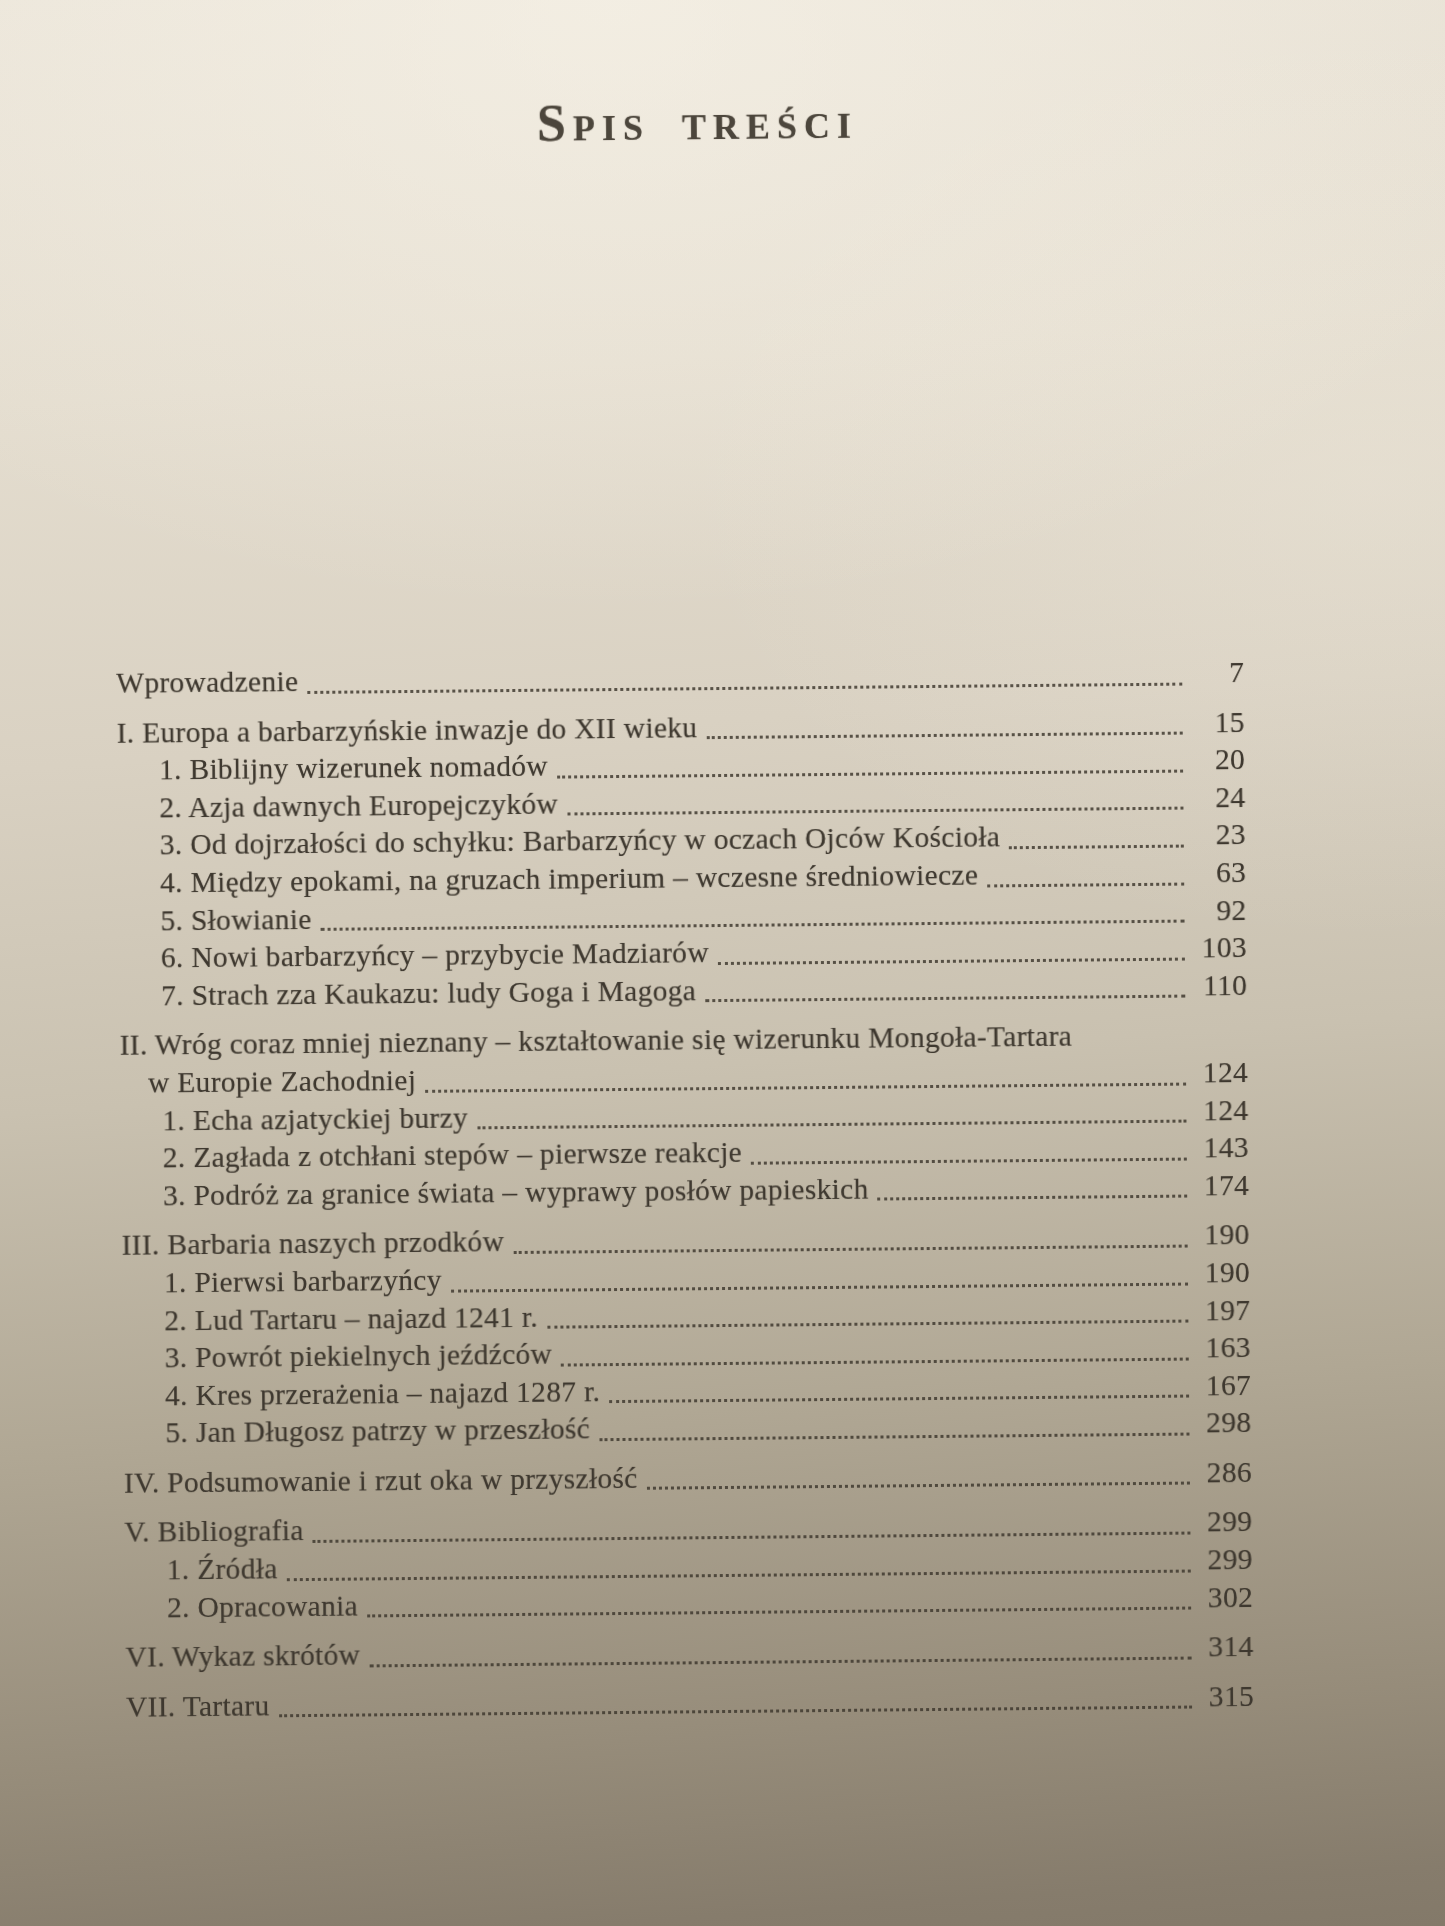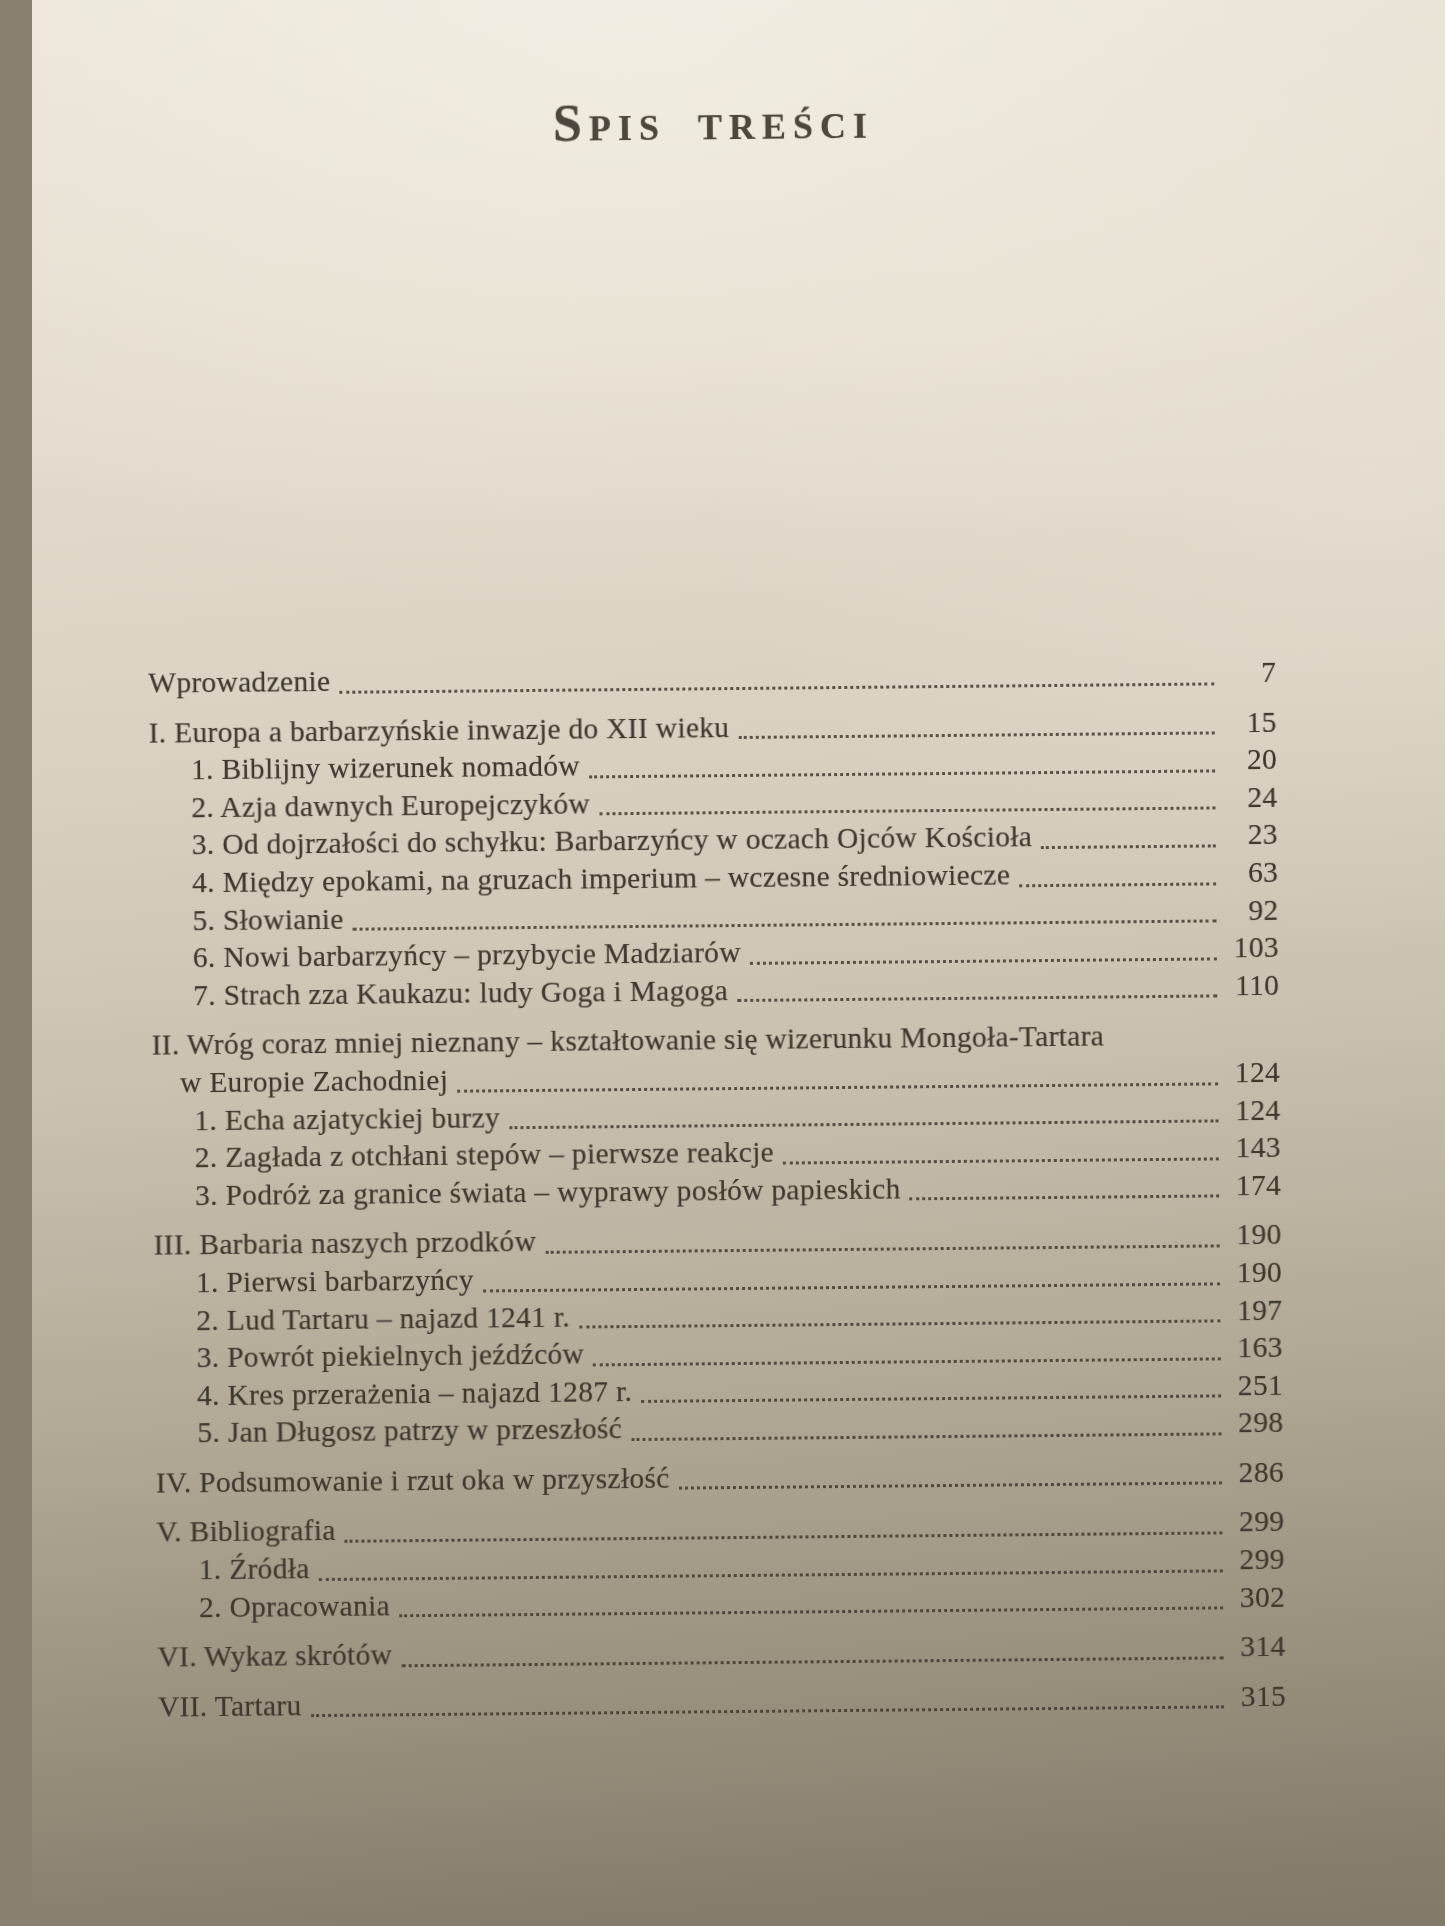--- a/index.html
+++ b/index.html
@@ -22,21 +22,20 @@
       radial-gradient(80% 40% at 95% 25%, rgba(245,240,228,0.25) 0%, rgba(245,240,228,0) 60%),
       linear-gradient(176deg,
         #eae4d8 0%,
         #e4ddcf 20%,
         #d9d1c2 38%,
         #c9c1b0 55%,
         #b0a794 72%,
         #968c7a 88%,
         #867c6c 97%,
         #837969 100%);
-    margin-left: 32px;
   }
   .content {
     position: absolute;
     inset: 0;
     transform: rotate(-0.55deg);
     transform-origin: 50% 45%;
     filter: blur(0.35px);
   }
   .title {
     margin: 92px 0 0 0;
@@ -175,21 +174,21 @@
           <span class="pagenum">197</span>
         </div>
         <div class="row l1">
           <span class="label">3. Powrót piekielnych jeźdźców</span>
           <span class="leader"></span>
           <span class="pagenum">163</span>
         </div>
         <div class="row l1">
           <span class="label">4. Kres przerażenia – najazd 1287 r.</span>
           <span class="leader"></span>
-          <span class="pagenum">251</span>
+          <span class="pagenum">167</span>
         </div>
         <div class="row l1">
           <span class="label">5. Jan Długosz patrzy w przeszłość</span>
           <span class="leader"></span>
           <span class="pagenum">298</span>
         </div>
         <div class="row l0 gap">
           <span class="label">IV. Podsumowanie i rzut oka w przyszłość</span>
           <span class="leader"></span>
           <span class="pagenum">286</span>

